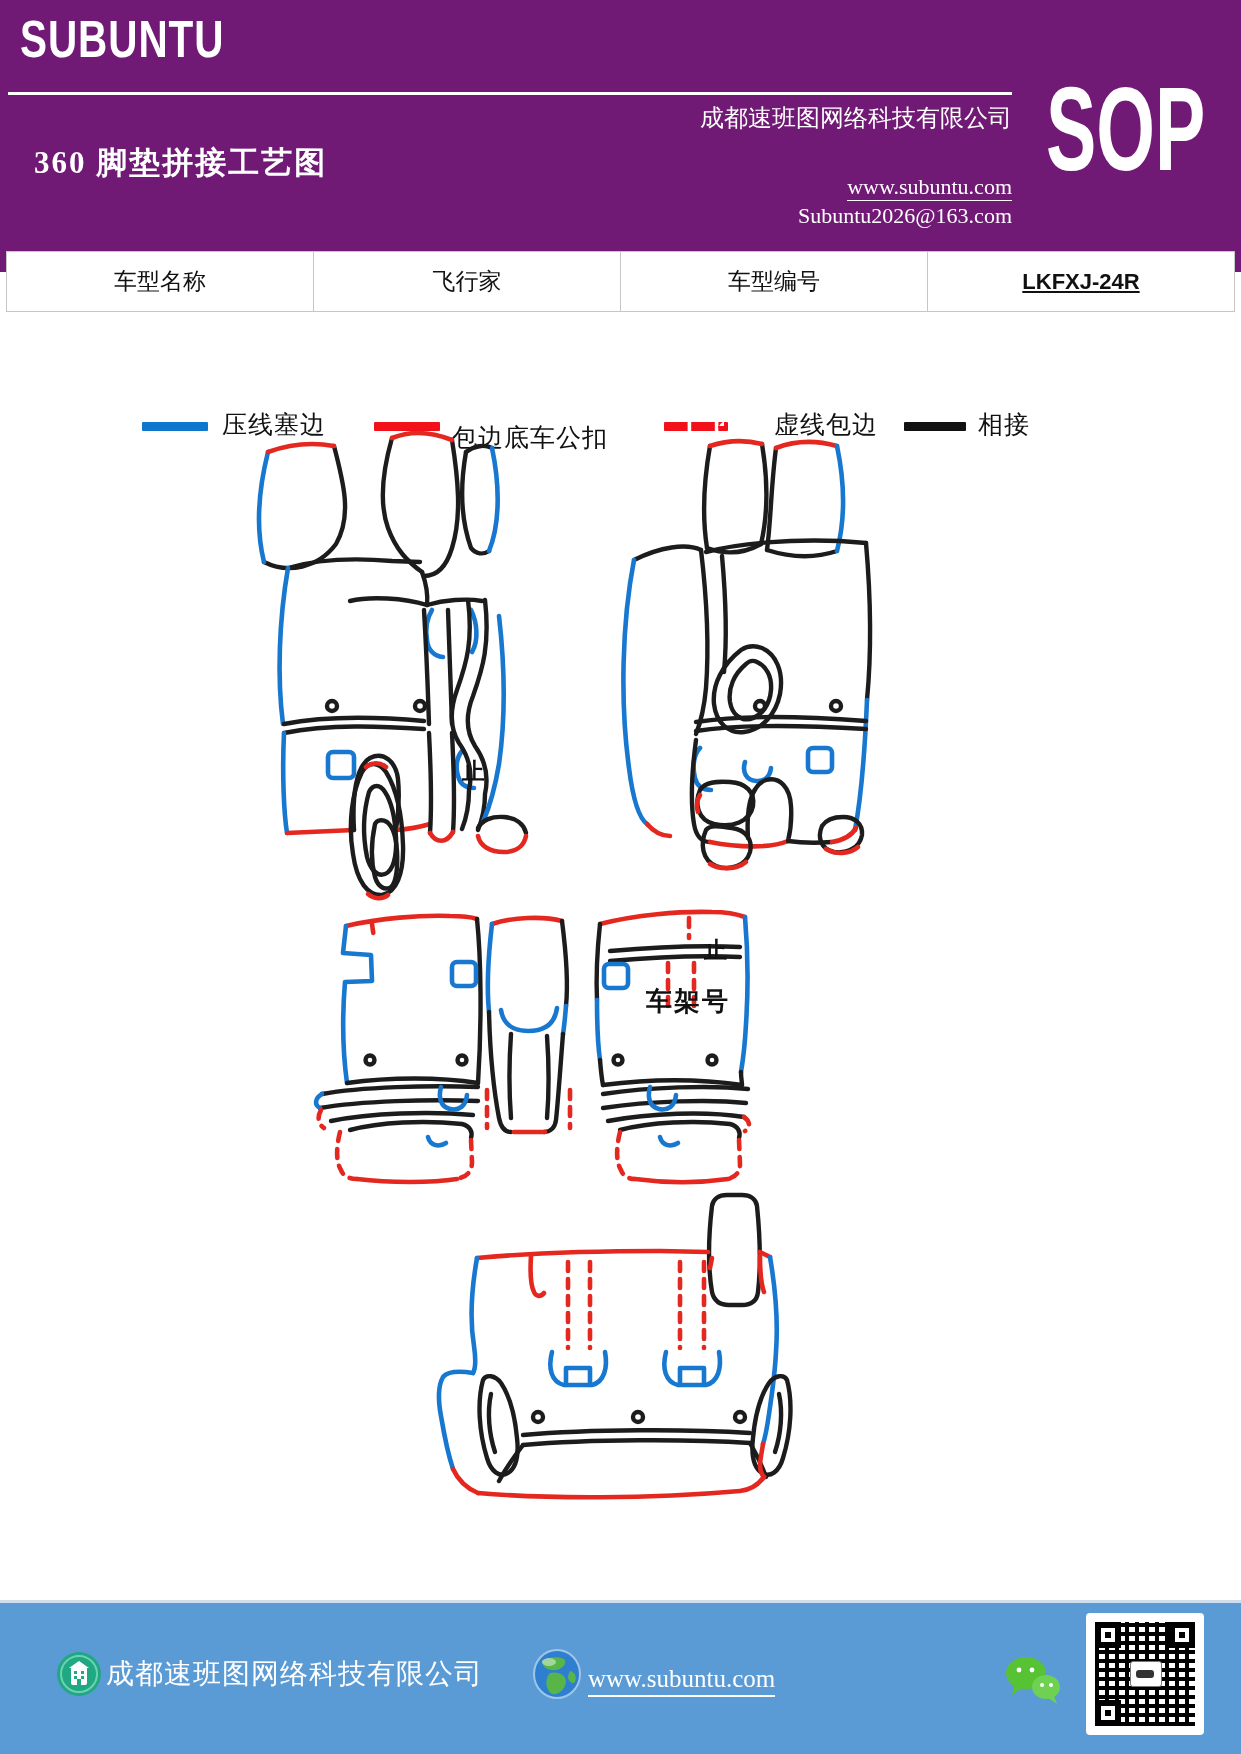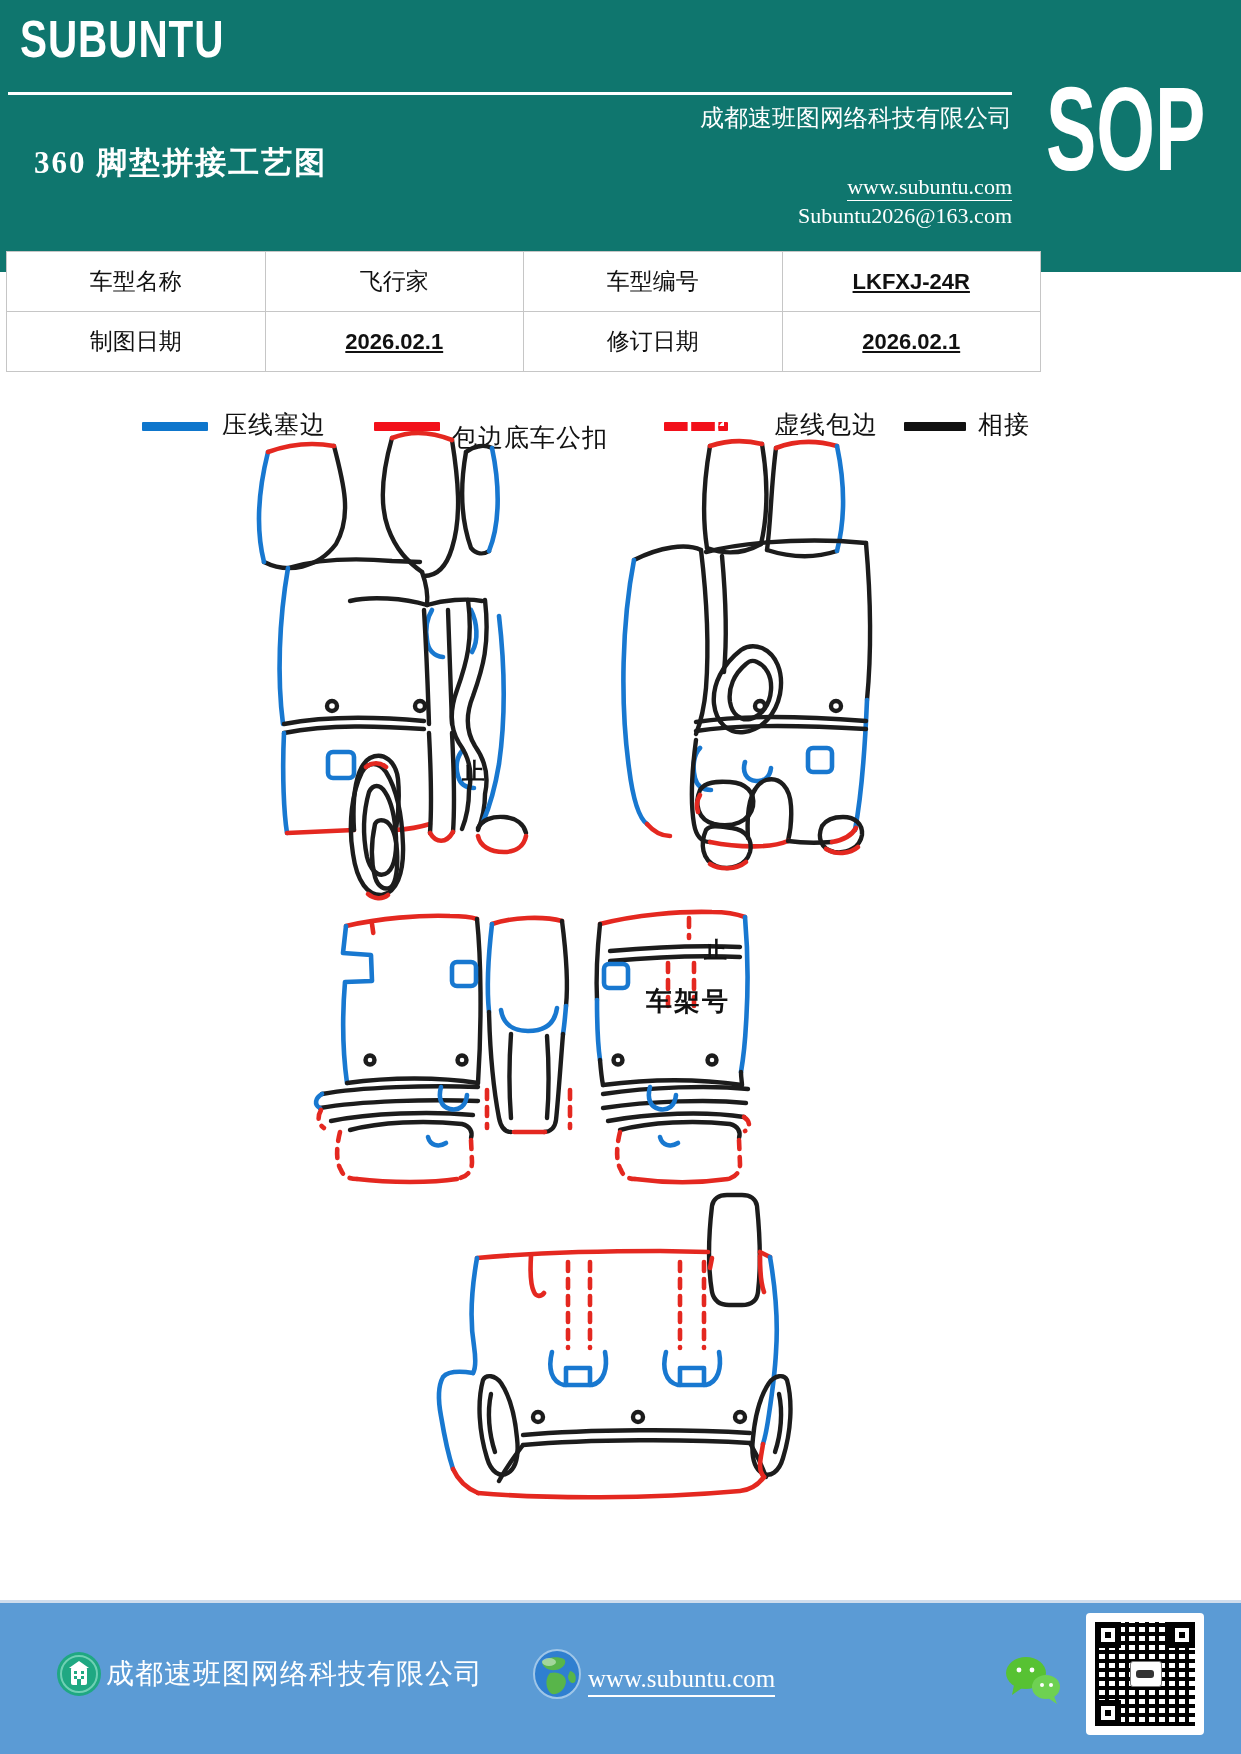--- a/index.html
+++ b/index.html
@@ -1,37 +1,37 @@
 <!DOCTYPE html>
 <html><head>
 <meta charset="utf-8">
 <style>
   html,body{margin:0;padding:0;background:#9a9a9a;}
   .page{
     position:relative;width:1241px;height:1754px;background:#ffffff;
     font-family:"Liberation Sans","DejaVu Sans",sans-serif;overflow:hidden;margin:0 auto;
   }
   
-  .header{position:absolute;left:0;top:0;width:1241px;height:272px;background:#0f766e;}
+  .header{position:absolute;left:0;top:0;width:1241px;height:272px;background:#701a75;}
   .logo{position:absolute;left:20px;top:10px;color:#fff;font-size:44px;font-weight:800;
         letter-spacing:1px;transform:scale(0.92,1.18);transform-origin:left top;}
   .header-rule{position:absolute;left:8px;top:92px;width:1004px;height:3px;background:#fff;}
   .header-company{position:absolute;left:560px;top:102px;width:452px;text-align:right;color:#fff;
         font-size:24px;font-family:"Liberation Serif","DejaVu Serif",serif;}
   .doc-title{position:absolute;left:34px;top:142px;color:#fff;font-size:31px;font-weight:700;
         font-family:"Liberation Serif","DejaVu Serif",serif;letter-spacing:2px;}
   .header-site{position:absolute;left:560px;top:174px;width:452px;text-align:right;color:#fff;
         font-size:22px;font-family:"Liberation Serif","DejaVu Serif",serif;}
   .header-site span{border-bottom:1.5px solid #fff;padding-bottom:1px;}
   .header-mail{position:absolute;left:560px;top:203px;width:452px;text-align:right;color:#fff;
         font-size:22px;font-family:"Liberation Serif","DejaVu Serif",serif;}
   .sop{position:absolute;left:1046px;top:62px;color:#fff;font-size:92px;font-weight:800;
         transform:scale(0.82,1.28);transform-origin:left top;letter-spacing:0px;}
   
-  .info-table{position:absolute;left:6px;top:251px;width:1035px;border-collapse:collapse;
+  .info-table{position:absolute;left:6px;top:251px;width:1229px;border-collapse:collapse;
         background:#fff;table-layout:fixed;}
   .info-table td{border:1.6px solid #c6c6c6;height:57px;text-align:center;vertical-align:middle;
         color:#111;}
   .cell-serif{font-family:"Liberation Serif","DejaVu Serif",serif;font-size:23px;}
   .cell-sans{font-family:"Liberation Sans","DejaVu Sans",sans-serif;font-size:22px;font-weight:600;text-decoration:underline;}
   
   .legend{position:absolute;left:0;top:405px;width:1171px;height:42px;}
   .legend .sw{position:absolute;top:17px;height:9px;border-radius:1px;}
   .legend .lb{position:absolute;top:3px;font-size:25px;color:#111;
         font-family:"Liberation Serif","DejaVu Serif",serif;letter-spacing:1px;}
@@ -91,26 +91,20 @@
   </div>
 
   <table class="info-table">
     <tbody>
         <tr>
       <td class="cell-serif">车型名称</td>
       <td class="cell-serif">飞行家</td>
       <td class="cell-serif">车型编号</td>
       <td class="cell-sans">LKFXJ-24R</td>
     </tr>
-    <tr>
-      <td class="cell-serif">制图日期</td>
-      <td class="cell-sans">2026.02.1</td>
-      <td class="cell-serif">修订日期</td>
-      <td class="cell-sans">2026.02.1</td>
-    </tr>
   </tbody>
     </table>
 
   <div class="legend">
     <span class="sw sw-blue"></span>
     <span class="lb lb-1">压线塞边</span>
     <span class="sw sw-red"></span>
     <span class="lb lb-2">包边底车公扣</span>
     <span class="sw sw-dash"></span>
     <span class="lb lb-3">虚线包边</span>

